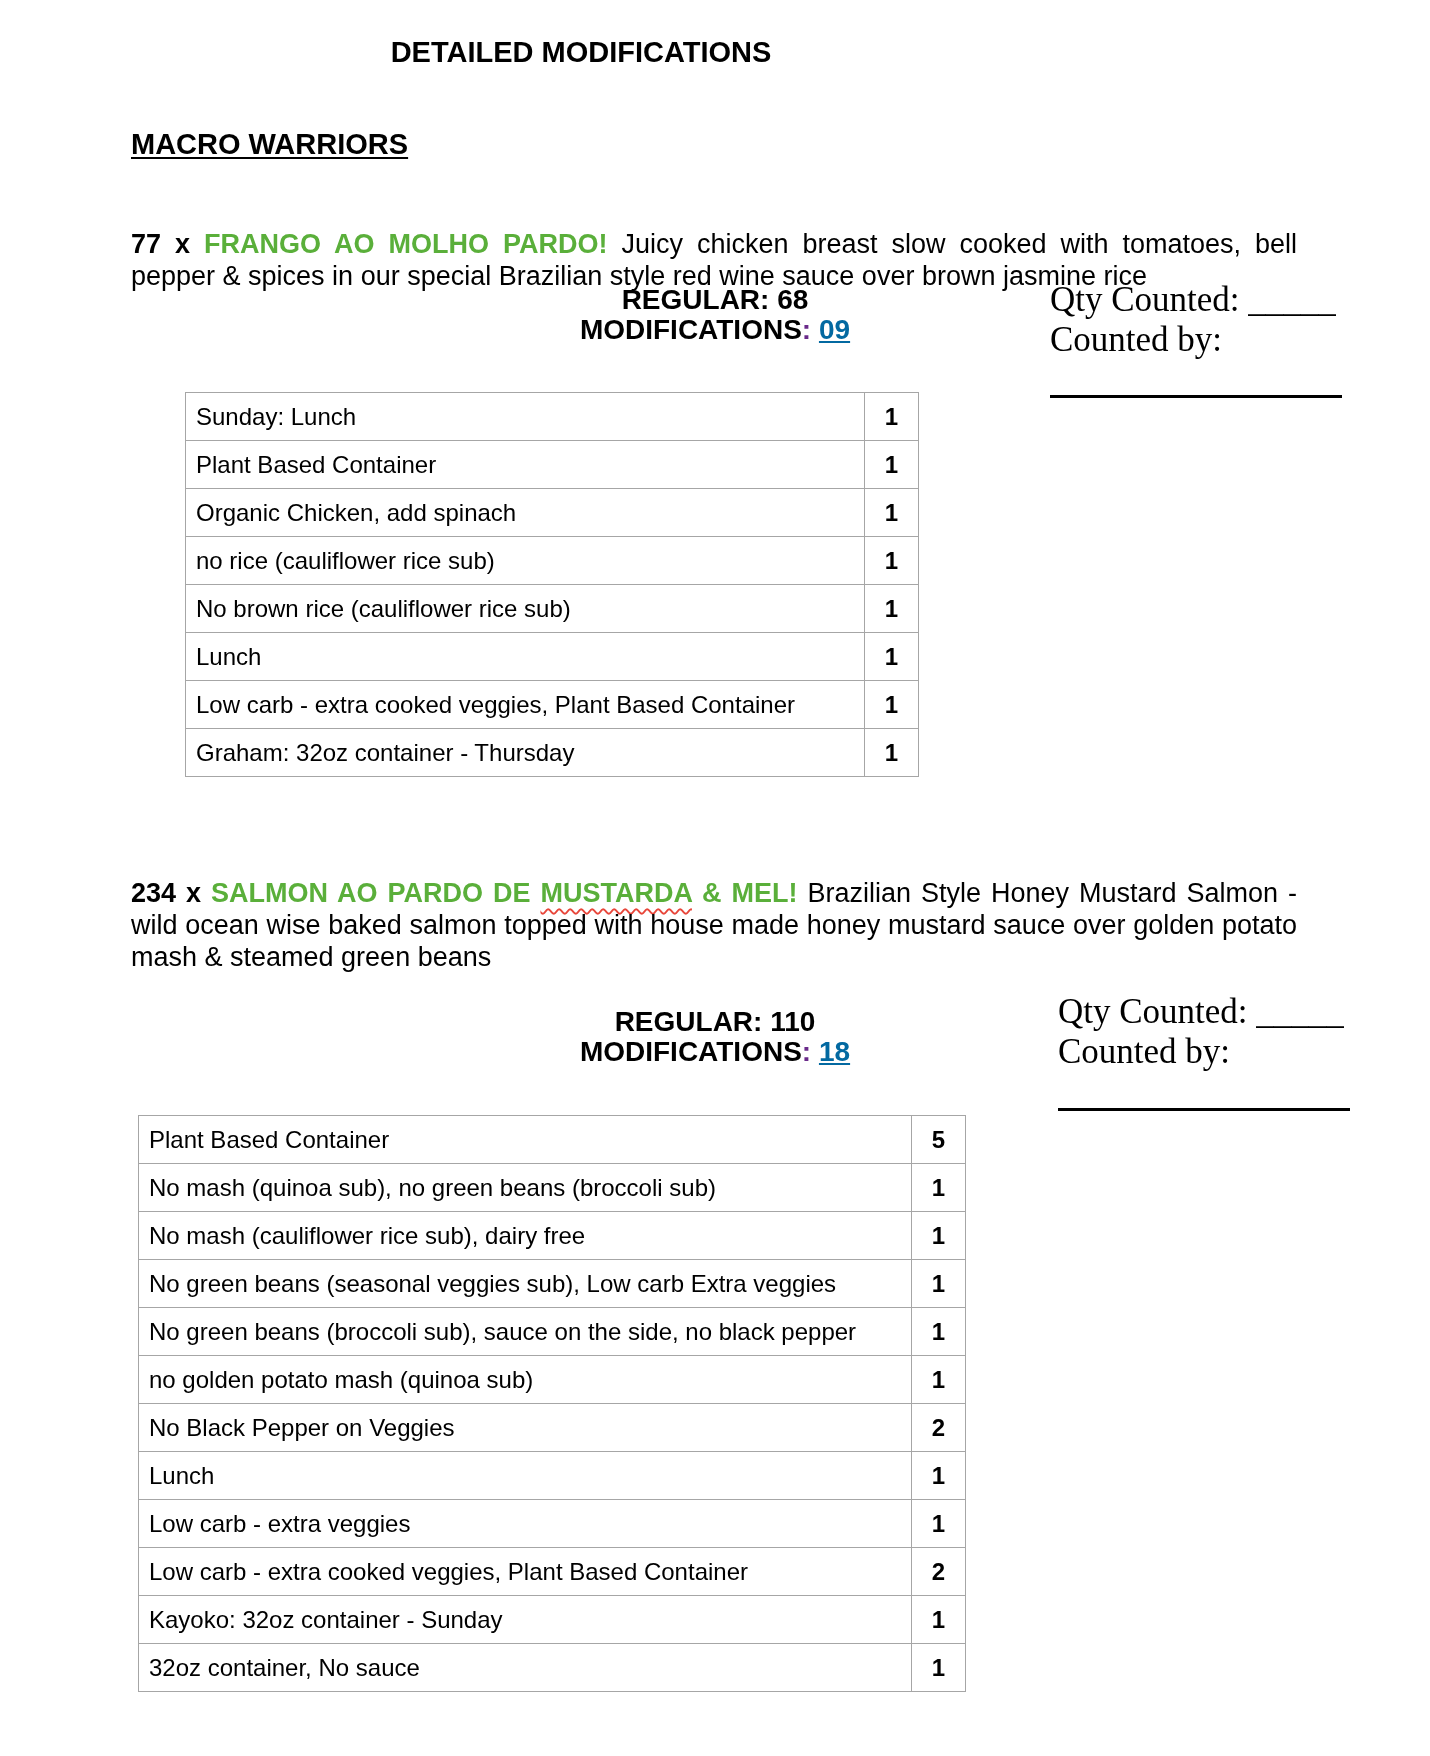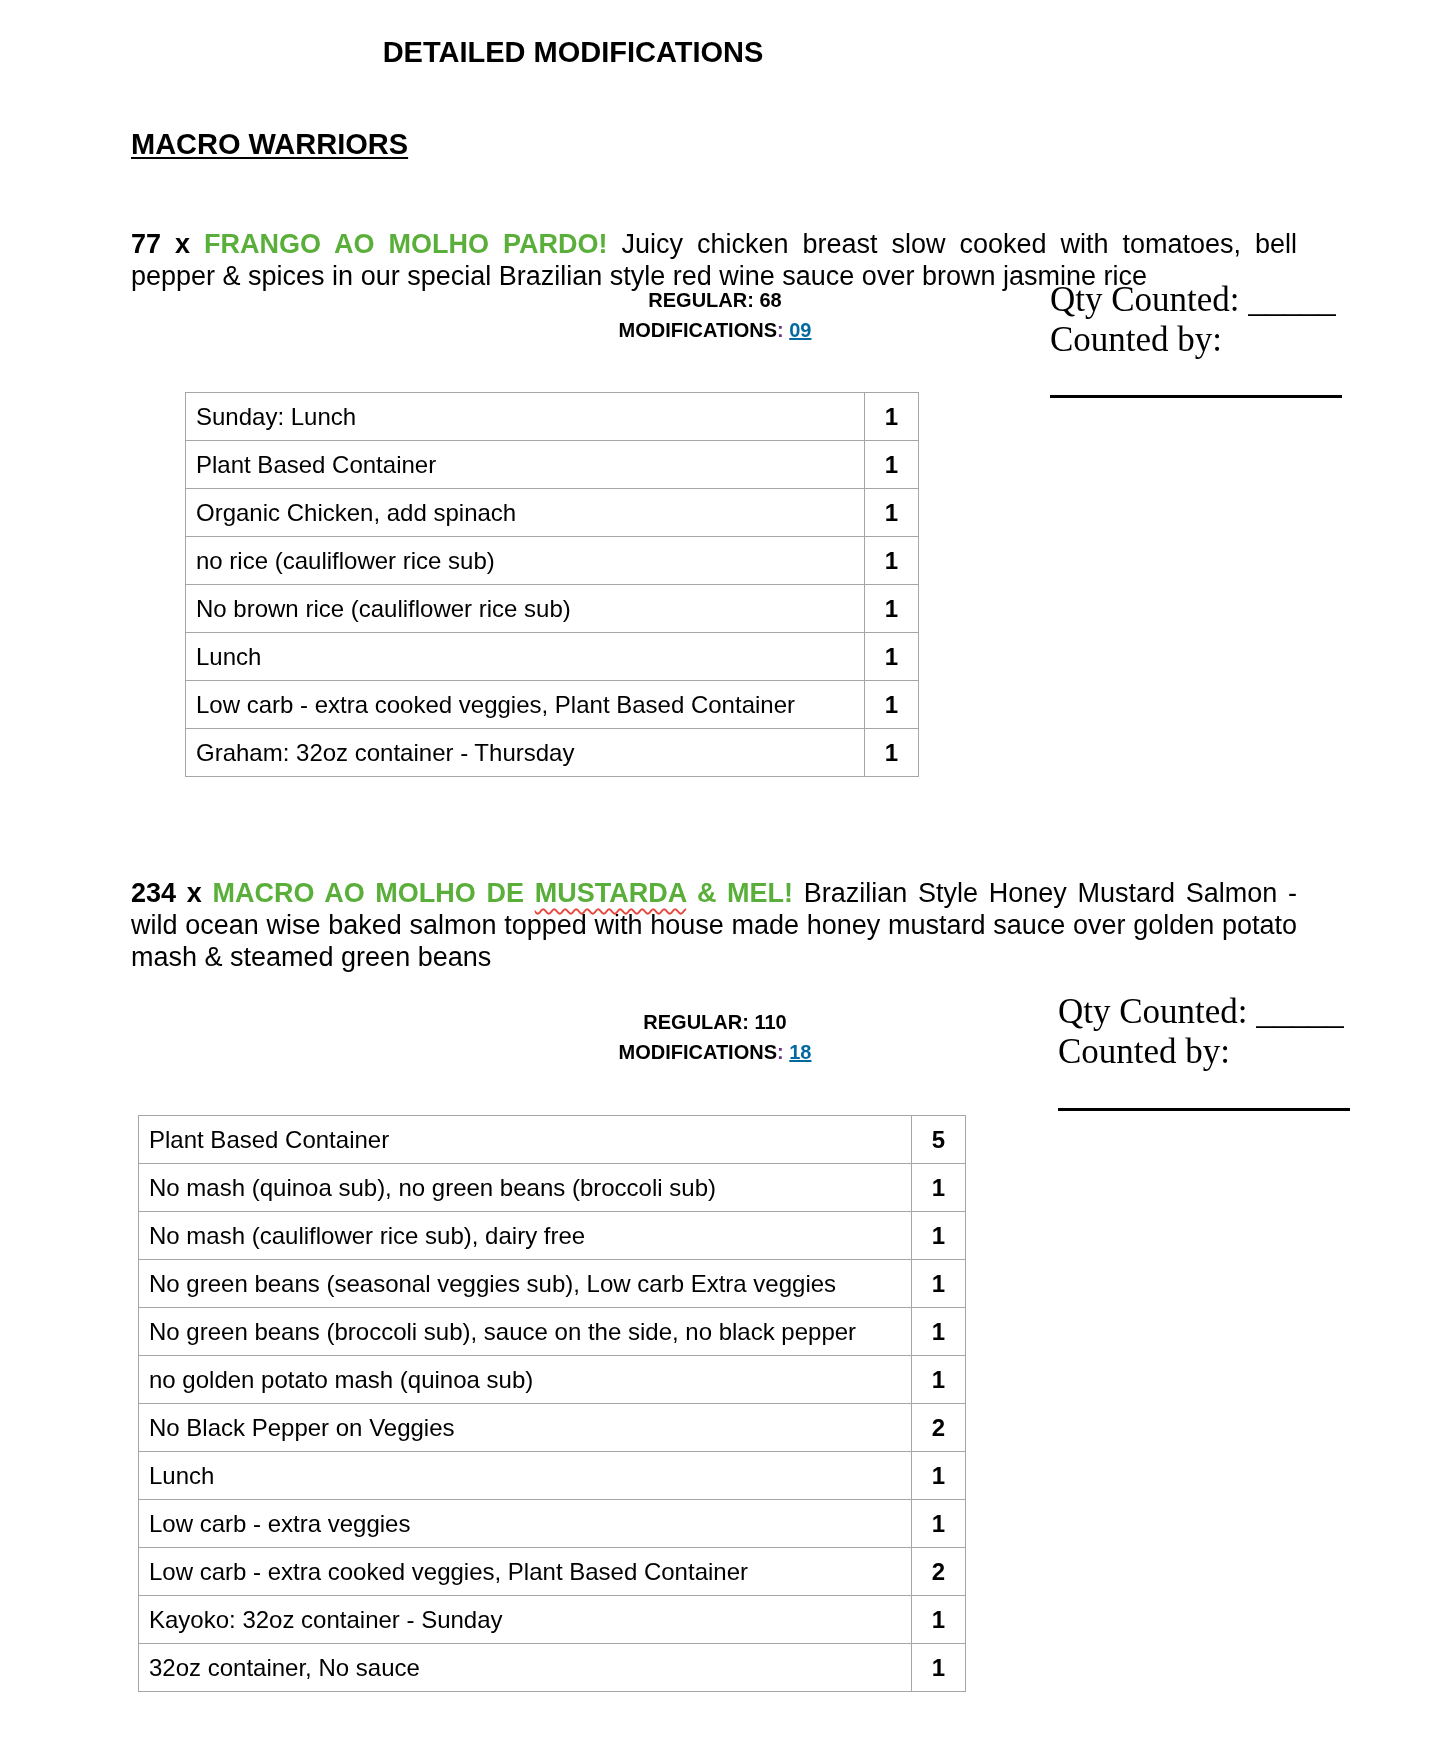--- a/index.html
+++ b/index.html
@@ -1,28 +1,28 @@
 <!DOCTYPE html>
 <html><head>
 <meta charset="utf-8">
 <style>
   html, body { margin: 0; padding: 0; background: #ffffff; }
   body { width: 1430px; height: 1756px; position: relative; overflow: hidden;
          font-family: "Liberation Sans", sans-serif; color: #000; }
   .abs { position: absolute; }
-  .doc-title { left: 0; width: 1146px; top: 36px; text-align: center;
+  .doc-title { left: 8px; width: 1146px; top: 36px; text-align: center;
                font-weight: bold; font-size: 29px; }
   .section-title { left: 131px; top: 128px; font-weight: bold; font-size: 29px;
                    text-decoration: underline; text-underline-offset: 3px; }
   .item-desc { left: 131px; width: 1166px; font-size: 27px; line-height: 32px;
                text-align: justify; }
   .item-desc .qty { font-weight: bold; }
   .item-desc .name { font-weight: bold; color: #5aaf3a; }
   .item-desc .spell { text-decoration: underline wavy #e8463a; text-decoration-thickness: 2px; text-underline-offset: 6px; }
-  .summary { width: 560px; text-align: center; font-weight: bold; font-size: 20px; line-height: 30px; }
+  .summary { width: 560px; text-align: center; font-weight: bold; font-size: 28px; line-height: 30px; }
   .summary .colon { color: #6a2a8a; }
   .summary .modnum { color: #0369a1; text-decoration: underline; }
   .count-box { font-family: "Liberation Serif", serif; font-size: 35px; line-height: 40px; margin-top: 12px; }
   .count-box .line { display: block; }
   .rule { border-bottom: 3px solid #000; height: 0; }
   table.mods { position: absolute; border-collapse: collapse; font-size: 24px; }
   table.mods td { border: 1.5px solid #a6a6a6; height: 47px; padding: 0 10px; }
   table.mods td.val { text-align: center; font-weight: bold; border-left: 1.5px solid #333; width: 33px; }
 </style>
 </head>
@@ -80,21 +80,21 @@
       </tr>
       <tr>
         <td>Graham: 32oz container - Thursday</td>
         <td class="val">1</td>
       </tr>
     </tbody>
   </table>
 
 <div class="abs item-desc" style="top:877px;">
   <span class="qty">234 x</span>
-  <span class="name"><span>MACRO AO MOLHO DE </span><span class="spell">MUSTARDA</span><span> &amp; MEL!</span></span>
+  <span class="name"><span>SALMON AO PARDO DE </span><span class="spell">MUSTARDA</span><span> &amp; MEL!</span></span>
   <span>Brazilian Style Honey Mustard Salmon - wild ocean wise baked salmon topped with house made honey mustard sauce over golden potato mash &amp; steamed green beans</span>
 </div>
 
 <div class="abs summary" style="left:435px; top:1007px;">
   <div>REGULAR: 110</div>
   <div><span>MODIFICATIONS</span><span class="colon">:</span> <span class="modnum">18</span></div>
 </div>
 
 <div class="abs count-box" style="left:1058px; top:980px;">
   <span class="line">Qty Counted: _____</span>

